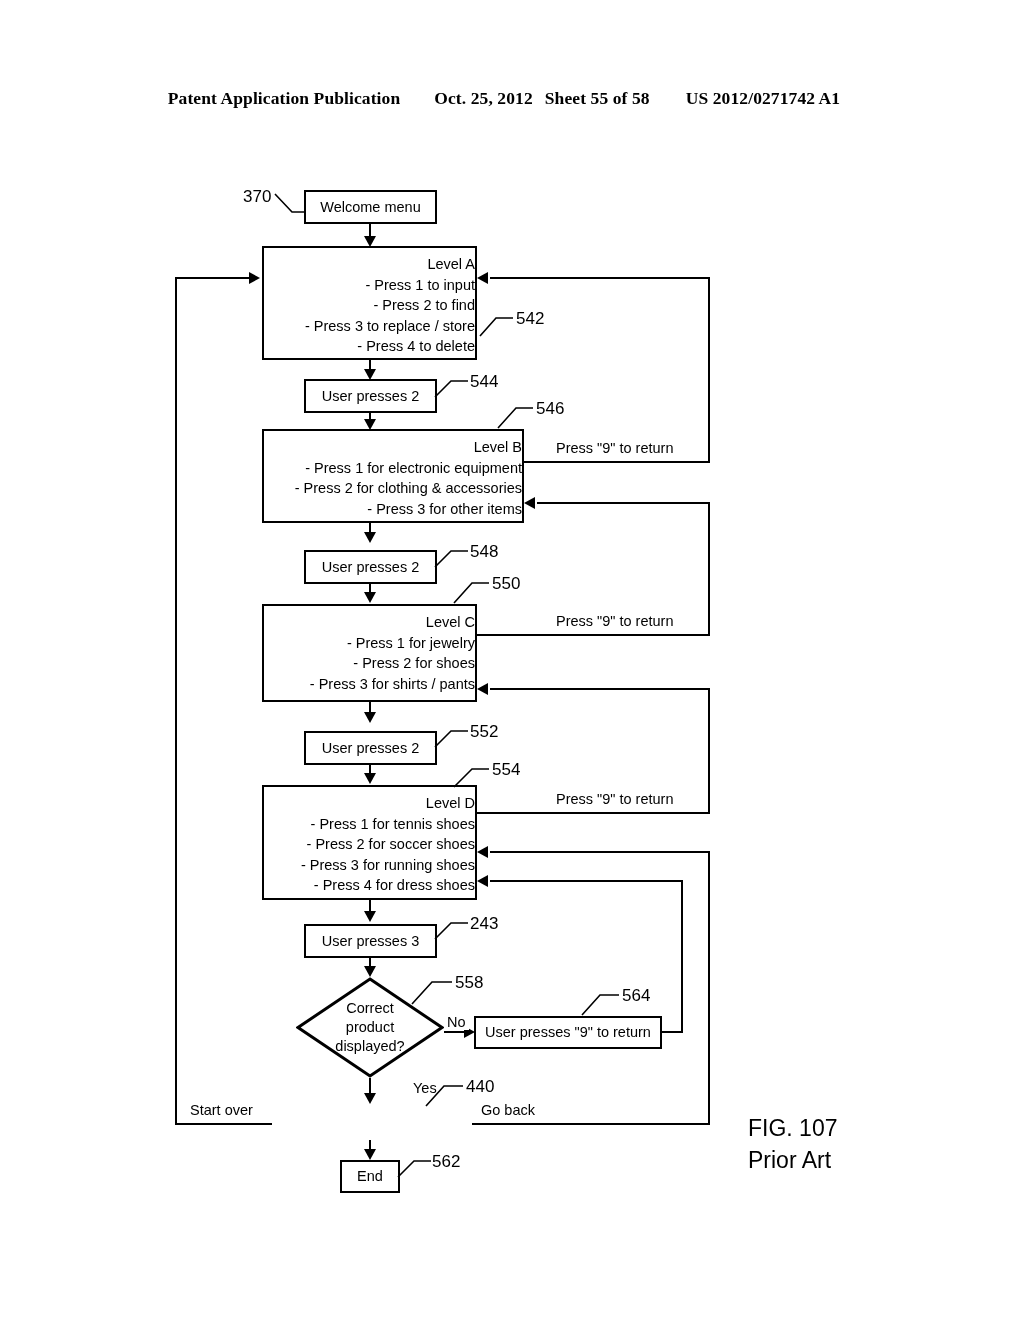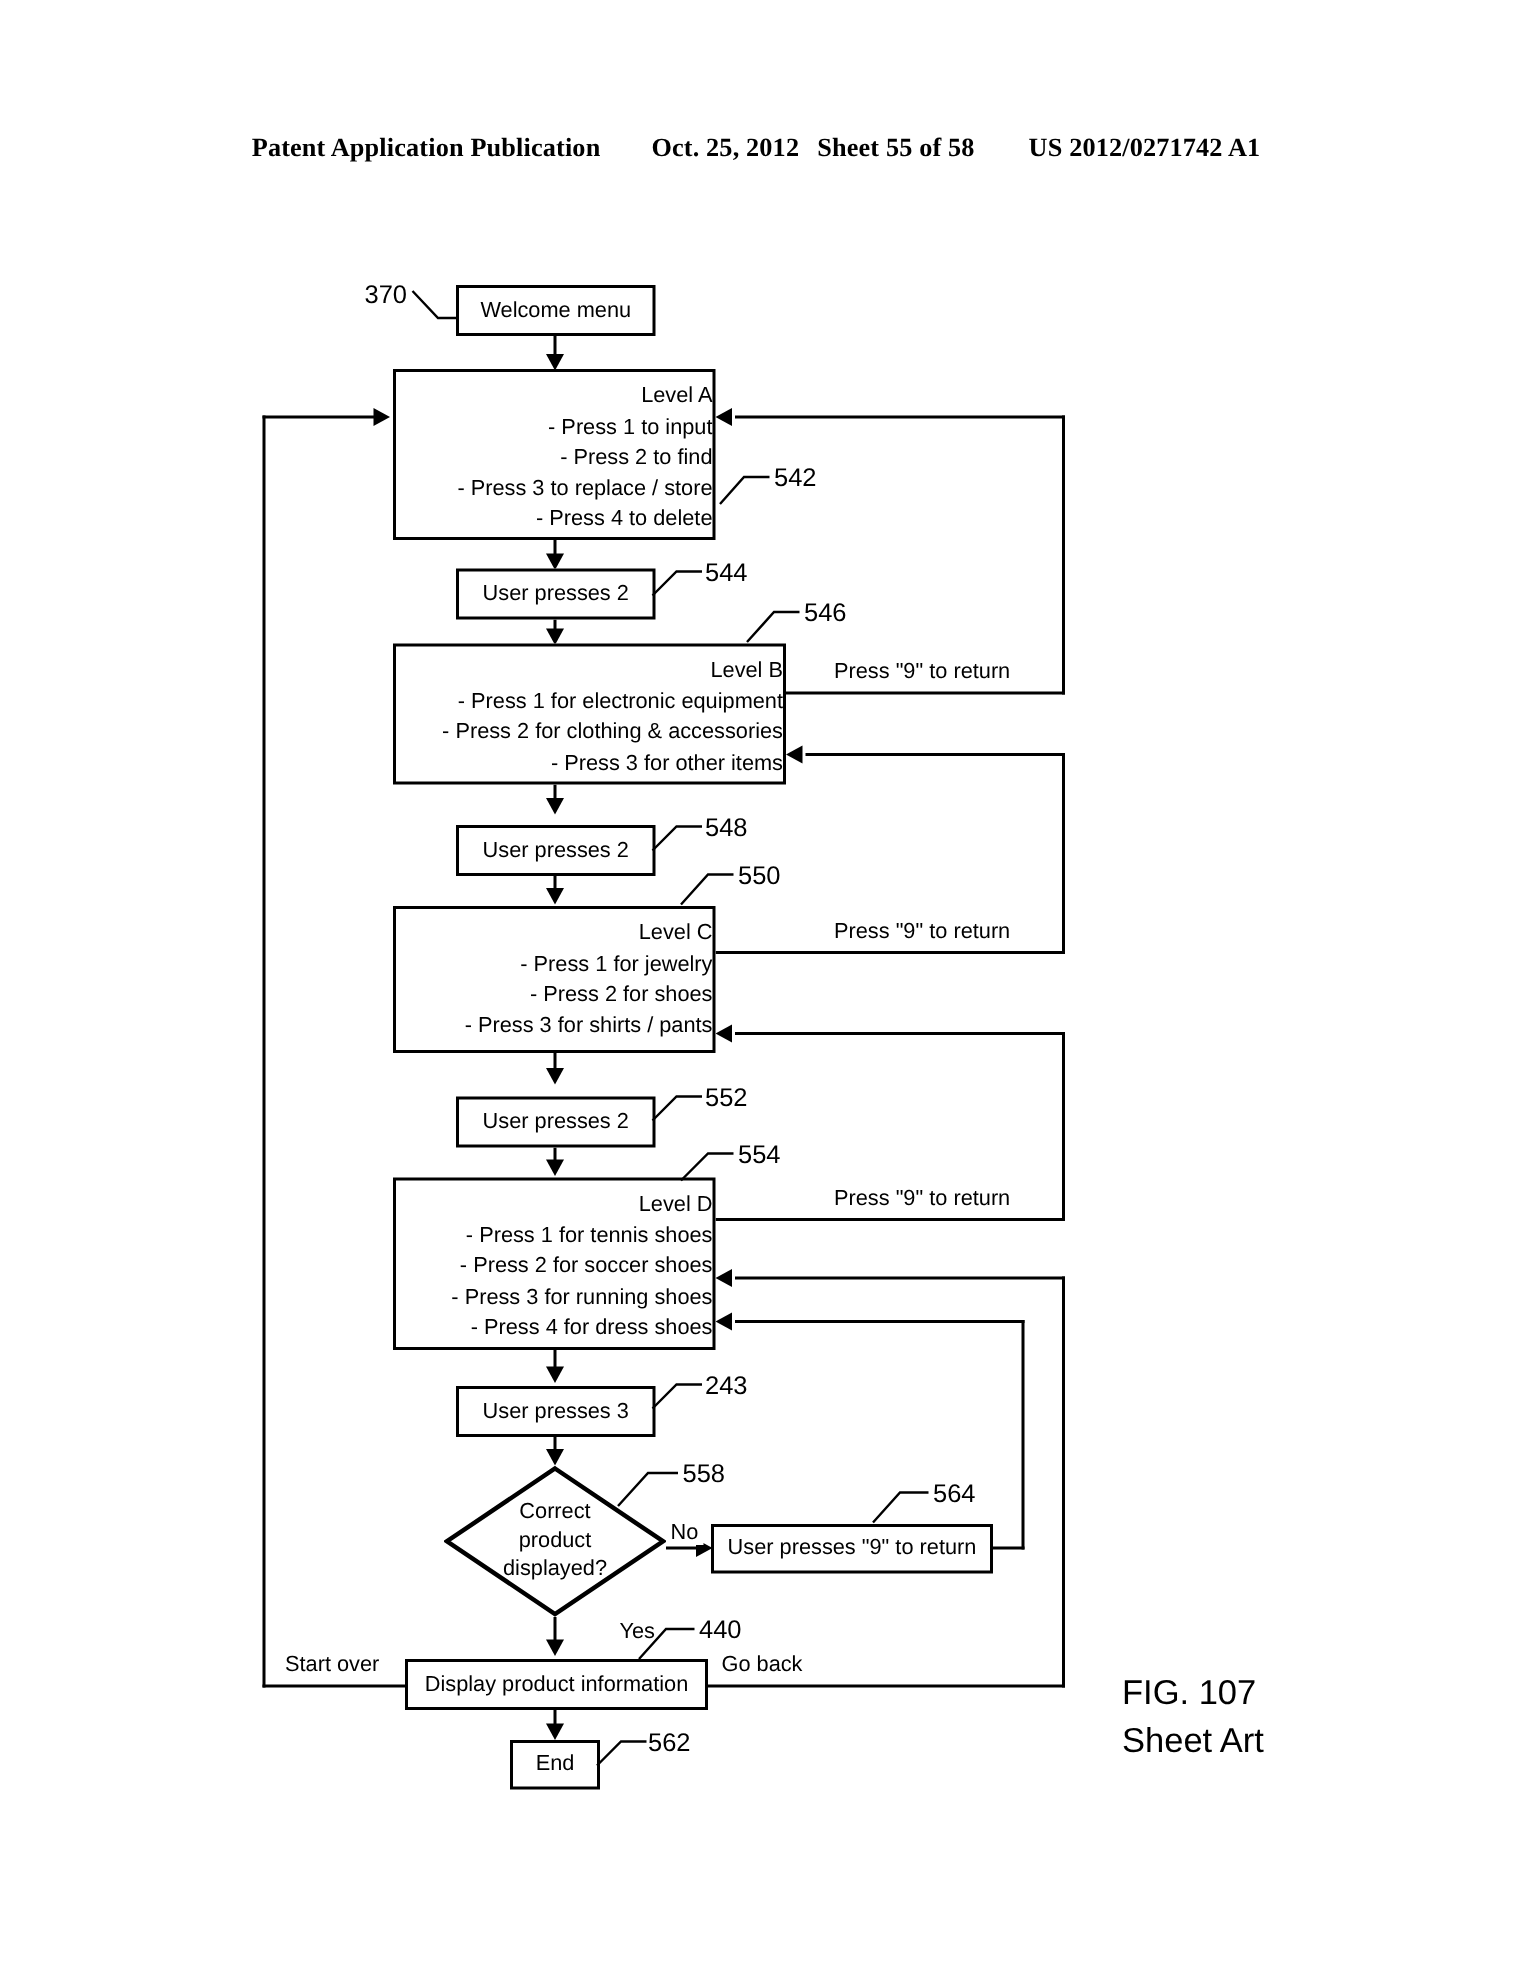--- a/index.html
+++ b/index.html
@@ -139,21 +139,21 @@
 <body>
 
 <div id="page">
 
   <div class="hdr">
     <span>Patent Application Publication</span><span class="gap1"></span><span>Oct. 25, 2012</span><span class="gap2"></span><span>Sheet 55 of 58</span><span class="gap3"></span><span>US 2012/0271742 A1</span>
   </div>
 
   <div class="figcap">
     <div>FIG. 107</div>
-    <div>Sheet Art</div>
+    <div>Prior Art</div>
   </div>
 
   <div class="ln v" style="left:369px; top:224px; height:16px;"></div>
   <div class="ar ar-down" style="left:364px; top:236px;"></div>
 
   <div class="ln v" style="left:369px; top:360px; height:12px;"></div>
   <div class="ar ar-down" style="left:364px; top:369px;"></div>
 
   <div class="ln v" style="left:369px; top:413px; height:8px;"></div>
   <div class="ar ar-down" style="left:364px; top:419px;"></div>
@@ -281,23 +281,20 @@
       <span>Correct</span>
       <span>product</span>
       <span>displayed?</span>
     </div>
   </div>
 
   <div class="box centered" style="left:474px; top:1016px; width:188px; height:33px;">
     <span>User presses "9" to return</span>
   </div>
 
-  <div class="box centered" style="left:270px; top:1106px; width:202px; height:34px;">
-    <span>Display product information</span>
-  </div>
 
   <div class="box centered" style="left:340px; top:1160px; width:60px; height:33px;">
     <span>End</span>
   </div>
 
   <div class="ref" style="left:243px; top:187px;">370</div>
   <div class="leader" style="left:275px; top:194px;">
     <svg width="34" height="22">
         <polyline points="0,0 17,18 31,18" fill="none" stroke="#000" stroke-width="1.6"></polyline>
       </svg>

